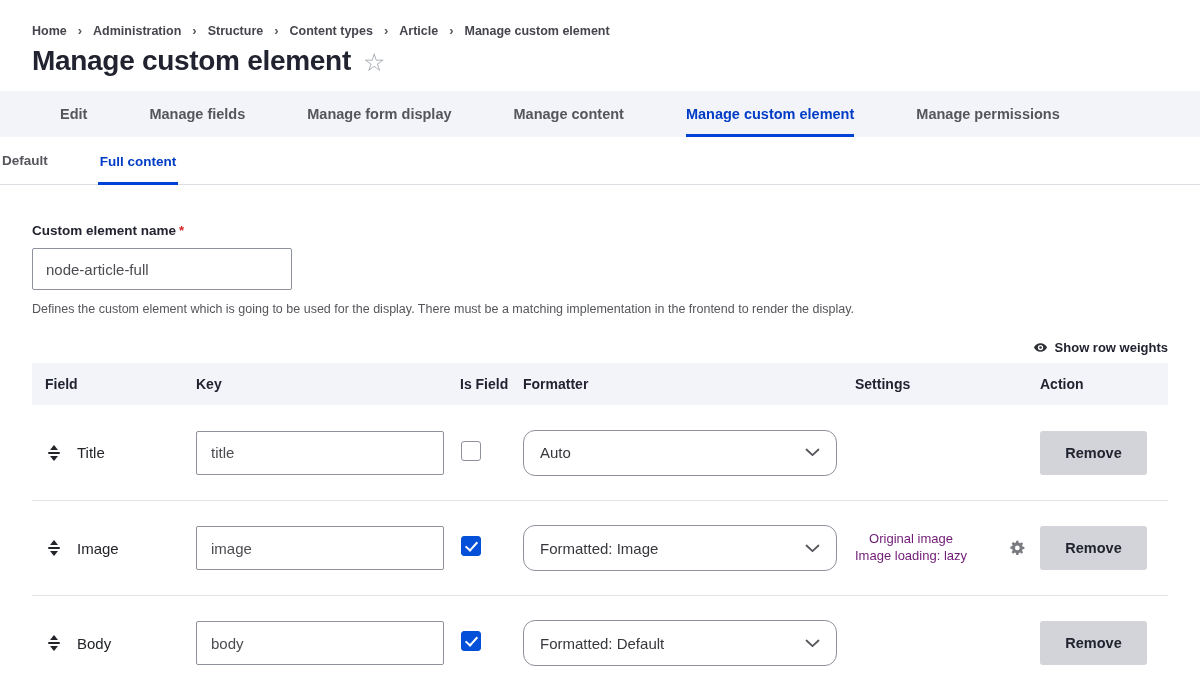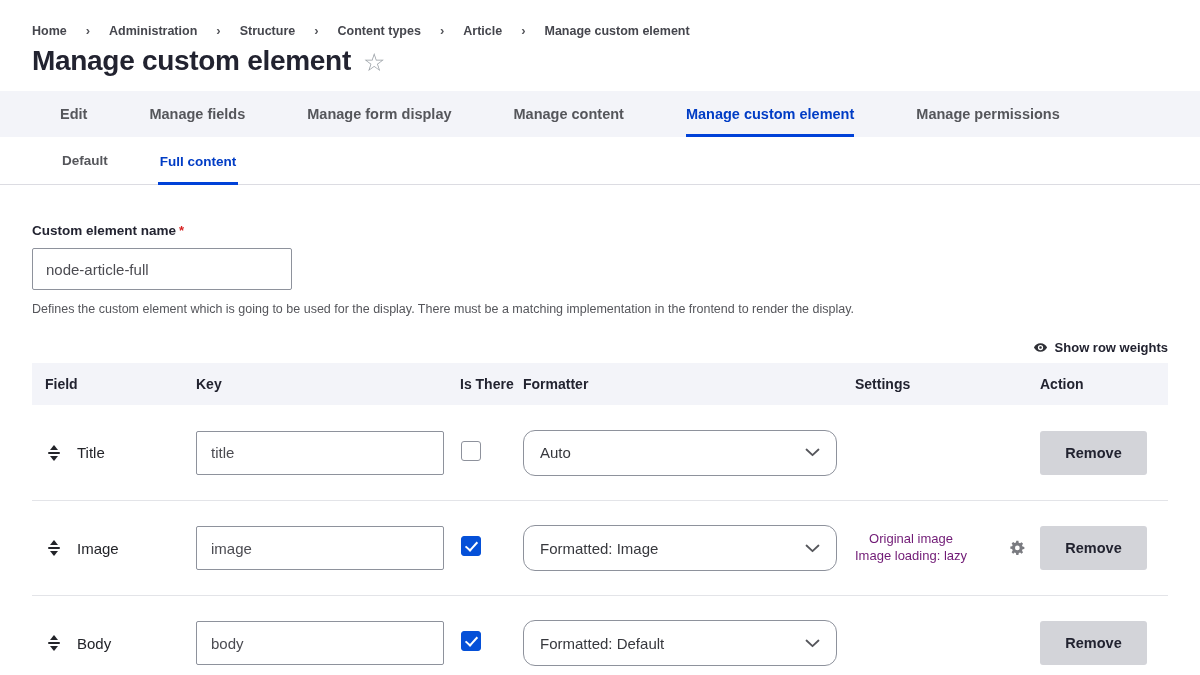--- a/index.html
+++ b/index.html
@@ -1,38 +1,38 @@
 <!DOCTYPE html>
 <html><head>
 <meta charset="utf-8">
 <style>
   * { margin: 0; padding: 0; box-sizing: border-box; }
   html, body { width: 1200px; height: 675px; overflow: hidden; background: #fff;
     font-family: "Liberation Sans", sans-serif; color: #222330; }
 
   
   .breadcrumb { display: flex; align-items: center; padding: 23px 32px 0 32px;
-    font-size: 12.5px; font-weight: 700; color: #45464d; gap: 8px; }
+    font-size: 12.5px; font-weight: 700; color: #45464d; }
   .breadcrumb .crumb { cursor: pointer; }
   .breadcrumb .sep { margin: 0 11px; color: #55565b; font-size: 13px; font-weight: 700; }
 
   
   .page-title-row { display: flex; align-items: center; padding: 7px 32px 0 32px; }
   .page-title { font-size: 28px; font-weight: 700; letter-spacing: -0.3px; color: #222330; }
   .star-icon { font-size: 25px; color: #9aa0a6; margin-left: 12px; margin-top: 3px; cursor: pointer; }
 
   
   .tabs { display: flex; background: #f3f4f9; height: 46px; margin-top: 14px; padding-left: 60px; }
   .tab { display: flex; align-items: center; margin-right: 62px; font-size: 14.5px;
     font-weight: 600; color: #55565b; border-bottom: 3px solid transparent;
     padding-top: 3px; cursor: pointer; }
   .tab.active { color: #003cc5; font-weight: 700; border-bottom-color: #0041d8; }
 
   
-  .subtabs { display: flex; height: 48px; padding-left: 60px; border-bottom: 1px solid #dcdce2; }
+  .subtabs { display: flex; height: 48px; border-bottom: 1px solid #dcdce2; }
   .subtab { display: flex; align-items: center; margin-right: 48px; font-size: 13.5px;
     font-weight: 700; color: #55565b; border-bottom: 3px solid transparent;
     padding: 3px 2px 0 2px; cursor: pointer; }
   .subtab.active { color: #003cc5; border-bottom-color: #0041d8; margin-bottom: -1px; }
 
   
   .form-section { padding: 36px 32px 0 32px; }
   .field-label { font-size: 13.5px; font-weight: 700; color: #222330; }
   .required-mark { color: #d72222; font-size: 13px; margin-left: 3px; }
   .text-input { display: block; margin-top: 9px; width: 260px; height: 42px;
@@ -147,21 +147,21 @@
     </svg>
   </span>
   <span class="label">Show row weights</span>
 </div>
 
 <div class="ce-table">
 
   <div class="t-row t-head">
     <div class="t-cell c-field">Field</div>
     <div class="t-cell">Key</div>
-    <div class="t-cell">Is There</div>
+    <div class="t-cell">Is Field</div>
     <div class="t-cell">Formatter</div>
     <div class="t-cell">Settings</div>
     <div class="t-cell">Action</div>
   </div>
 
   <div class="t-body">
 
     <div class="t-row">
       <div class="c-field">
         <span class="drag-handle">

